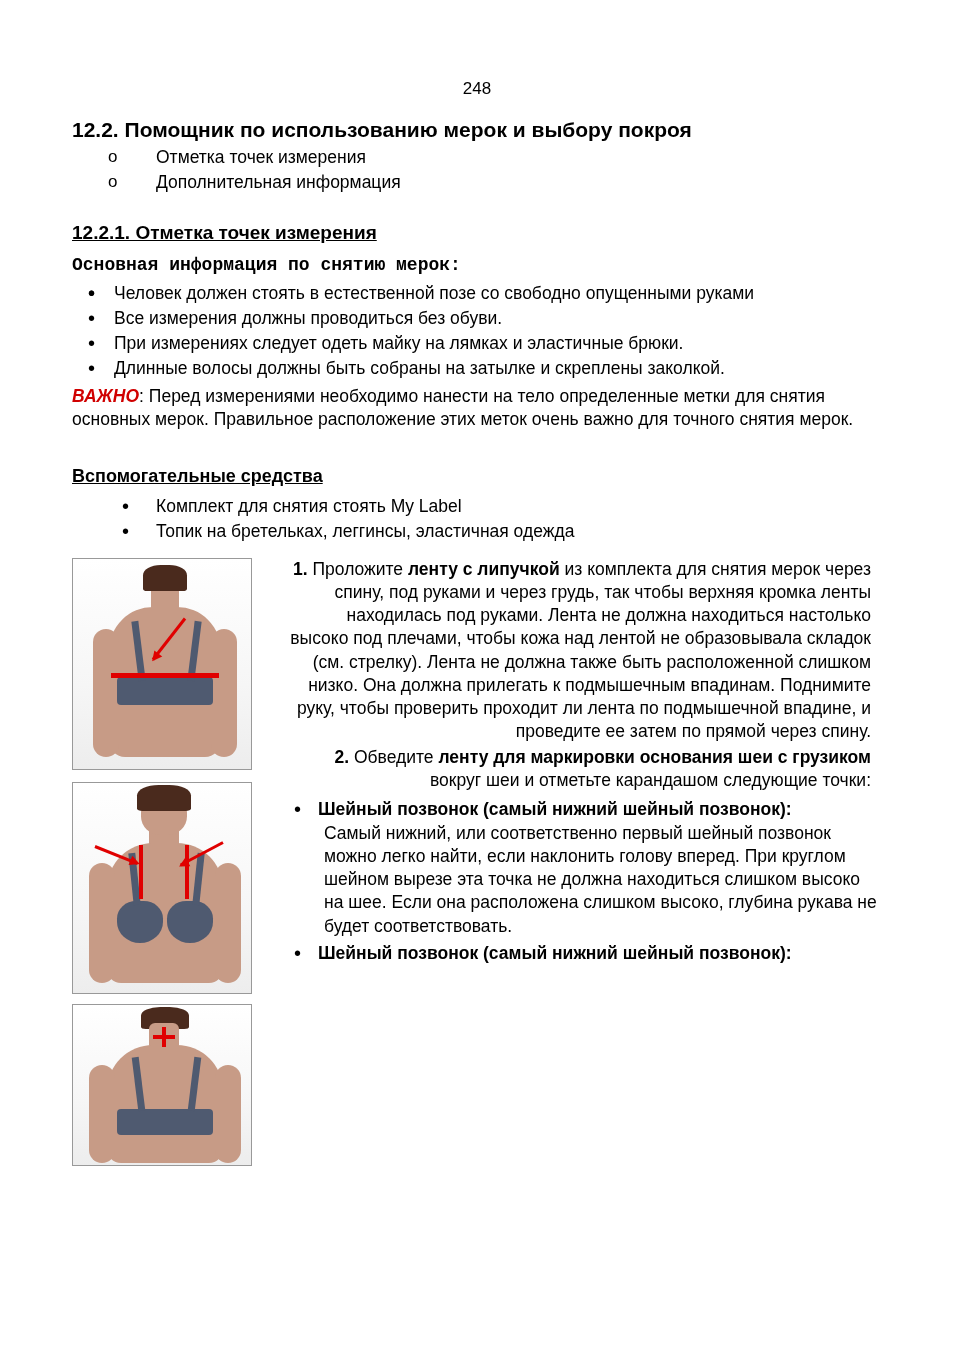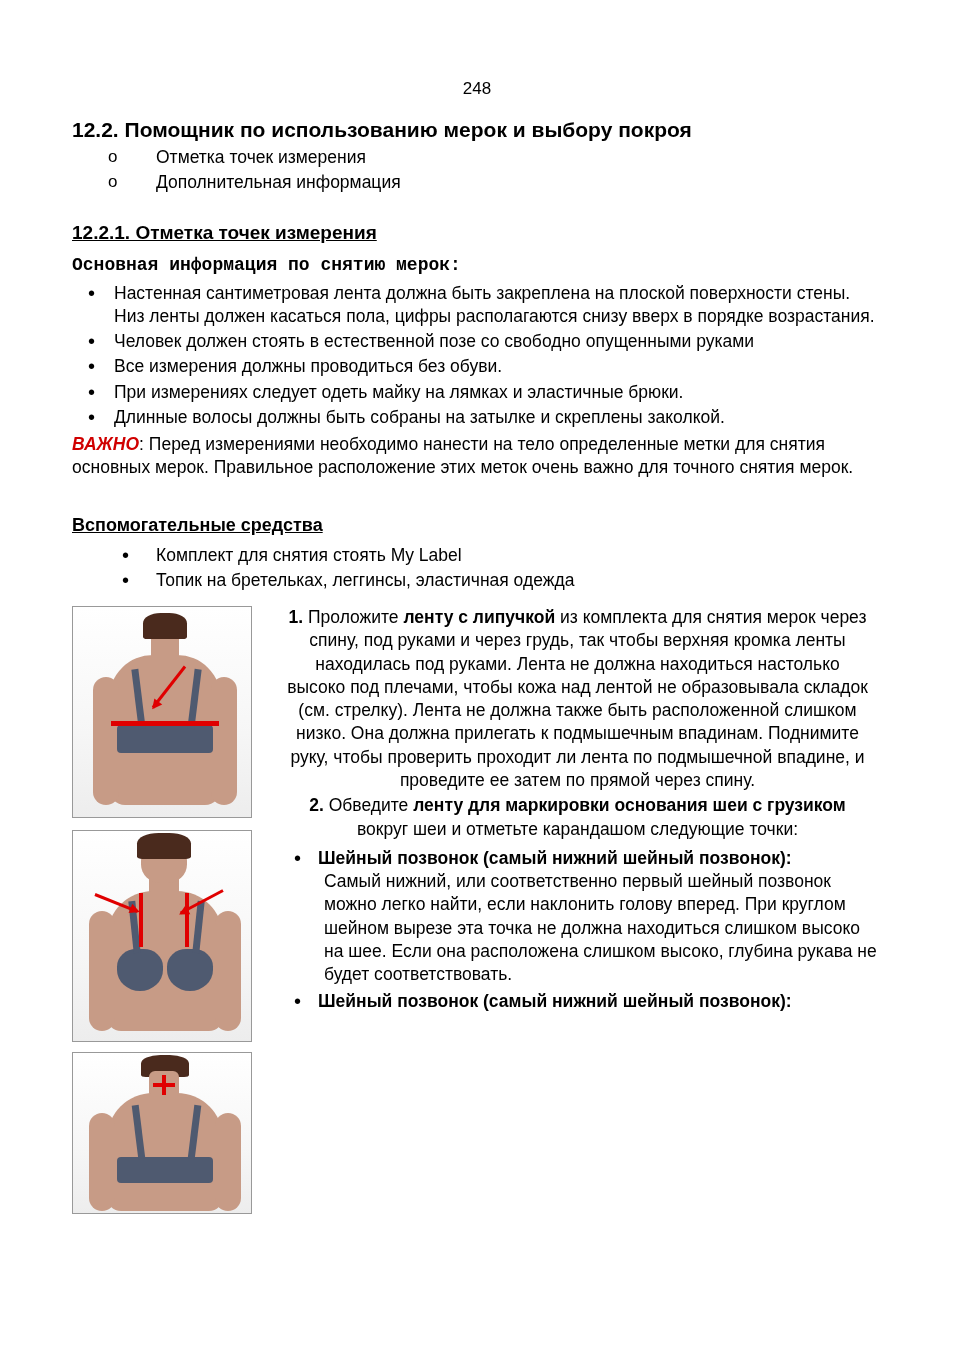--- a/index.html
+++ b/index.html
@@ -186,21 +186,21 @@
   .cross-h, .cross-v {
     position: absolute;
     background: #e00000;
   }
 
   .text-col {
     overflow: hidden;
   }
   .para {
     margin: 0 11px 2px 0;
-    text-align: center;
+    text-align: right;
   }
   .para b { font-weight: bold; }
   .num { font-weight: bold; }
   ul.point-list {
     list-style: none;
     margin: 6px 0 0 0;
     padding: 0;
   }
   ul.point-list > li {
     position: relative;
@@ -241,21 +241,20 @@
       </li>
     </ul>
 
     <h2 class="sub-title">12.2.1. Отметка точек измерения</h2>
 
     <div class="bold-line">Основная информация по снятию мерок:</div>
 
     <ul class="bullet-list">
       <li>
         <span class="dot">•</span>
-        <span>Настенная сантиметровая лента должна быть закреплена на плоской поверхности стены. Низ ленты должен касаться пола, цифры располагаются снизу вверх в порядке возрастания.</span>
       </li>
       <li>
         <span class="dot">•</span>
         <span>Человек должен стоять в естественной позе со свободно опущенными руками</span>
       </li>
       <li>
         <span class="dot">•</span>
         <span>Все измерения должны проводиться без обуви.</span>
       </li>
       <li>

